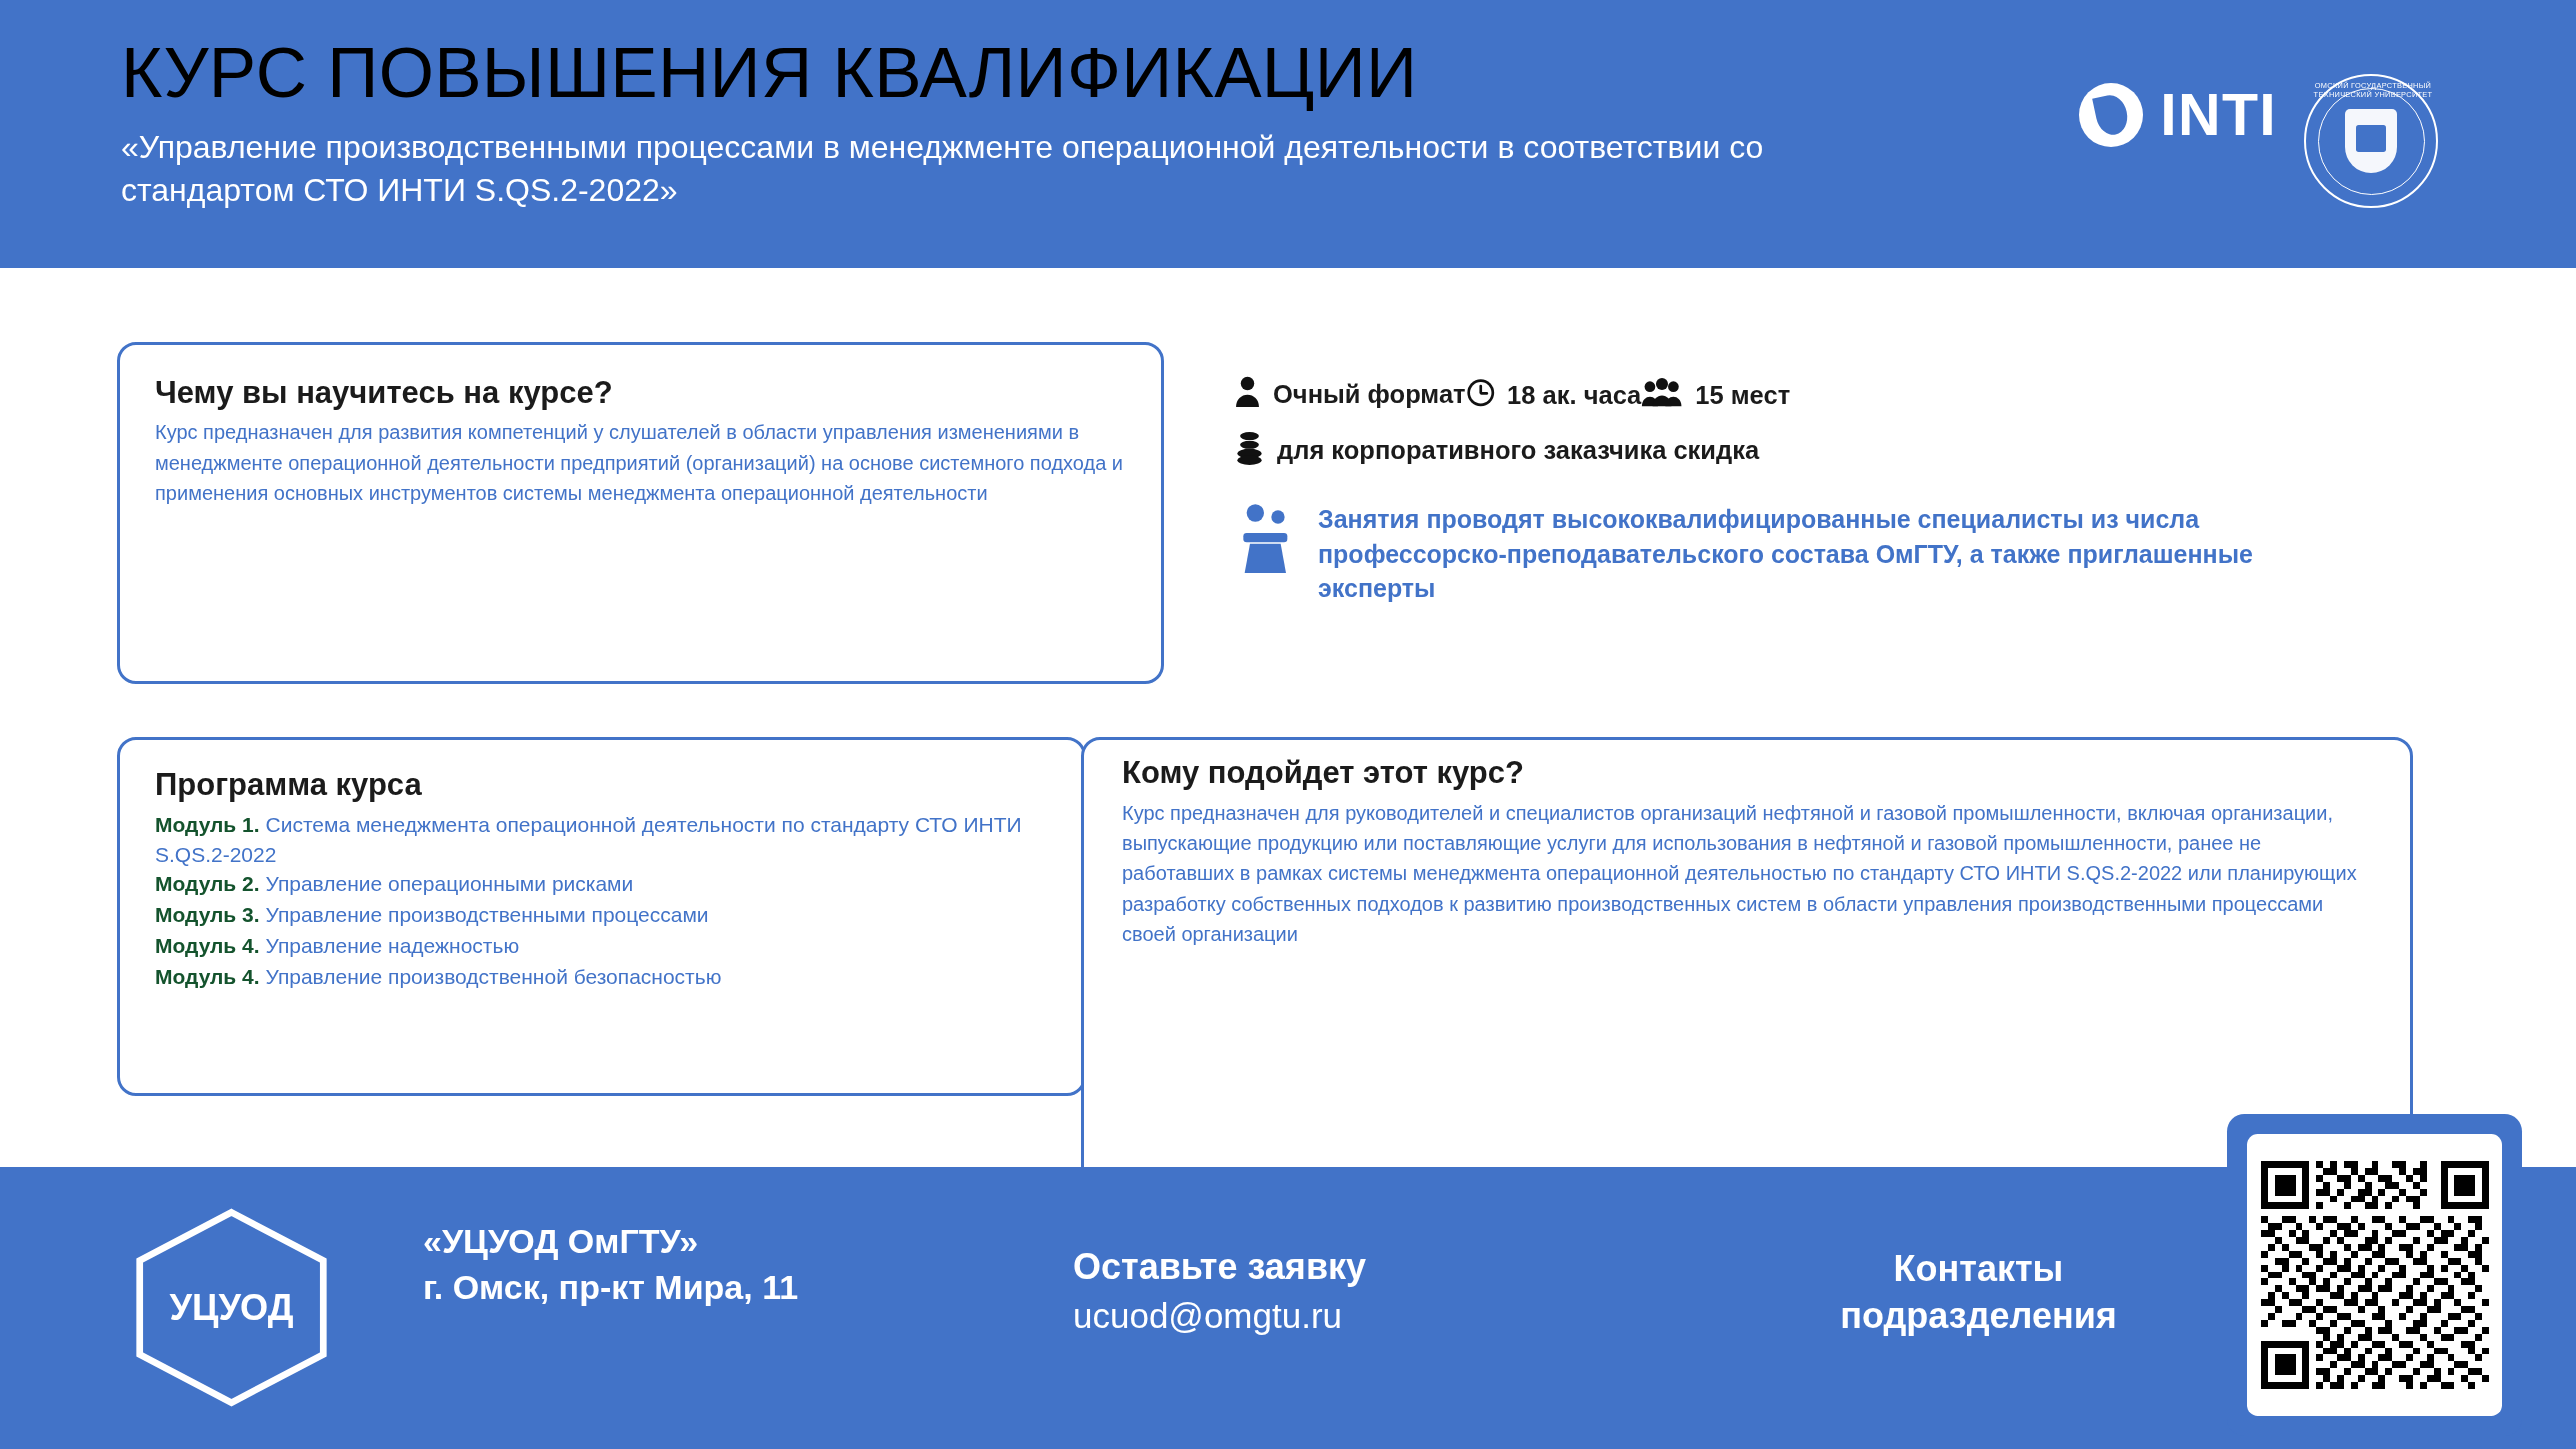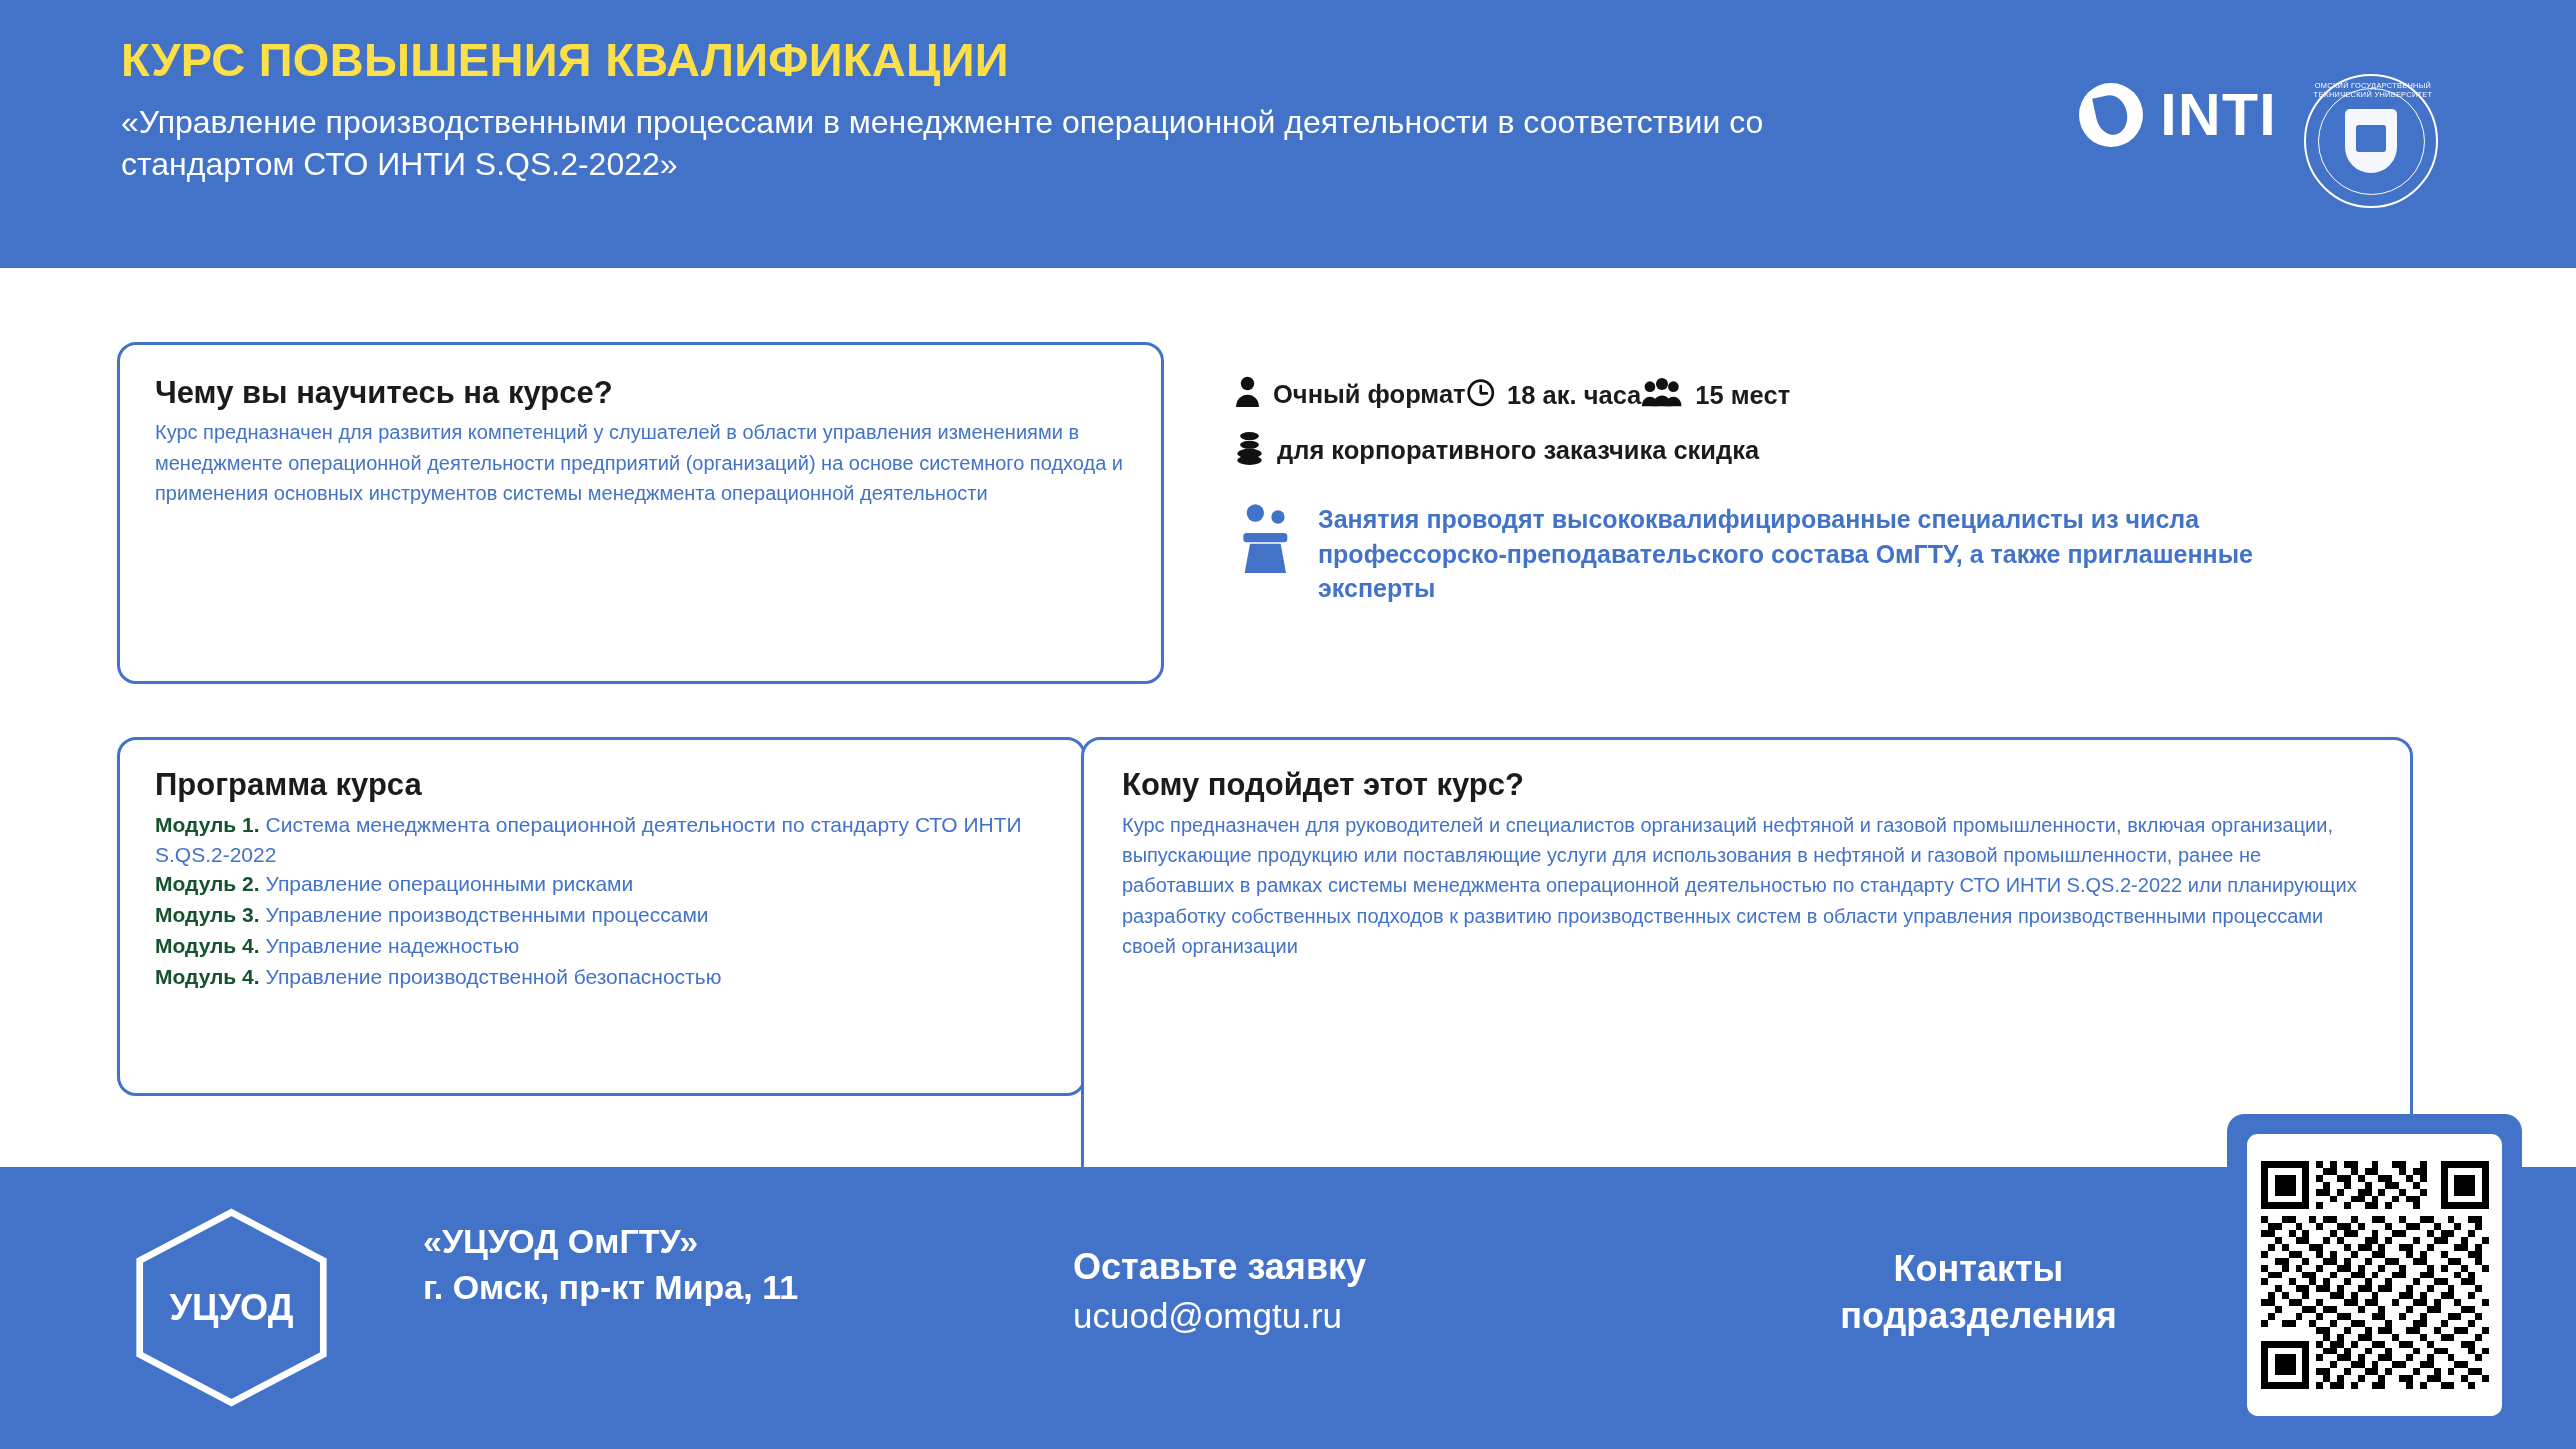--- a/index.html
+++ b/index.html
@@ -23,23 +23,23 @@
     background: #4273c8;
     display: flex;
     align-items: center;
   }
   .header-text {
     position: absolute;
     left: 121px; top: 35px;
     width: 1811px;
   }
   .header-title {
-    color: #fde047;
-    font-size: 47px;
-    font-weight: bold;
+    color: #000000;
+    font-size: 71px;
+    font-weight: normal;
     letter-spacing: 0.3px;
     line-height: 1.08;
     white-space: nowrap;
   }
   .header-sub {
     margin-top: 14.8px;
     color: #ffffff;
     font-size: 32px;
     font-weight: normal;
     line-height: 1.32;
@@ -133,21 +133,21 @@
     margin-bottom: 6.7px;
   }
   .card-body {
     color: #4273c8;
     font-size: 20px;
     line-height: 1.52;
   }
 
   #card-learn { left: 117px; top: 342px; width: 1047px; height: 342px; padding: 29.5px 35px; }
   #card-program { left: 117px; top: 737px; width: 969px; height: 359px; padding: 27px 35px; }
-  #card-whom { left: 1081px; top: 737px; width: 1332px; height: 462px; padding: 27px 38px; }
+  #card-whom { left: 1081px; top: 737px; width: 1332px; height: 462px; padding: 15px 38px; }
 
   .module-line {
     font-size: 21px;
     line-height: 1.47;
     color: #4273c8;
   }
   .module-line b { color: #14532d; }
   .module-line.first { line-height: 1.42; }
 
   

